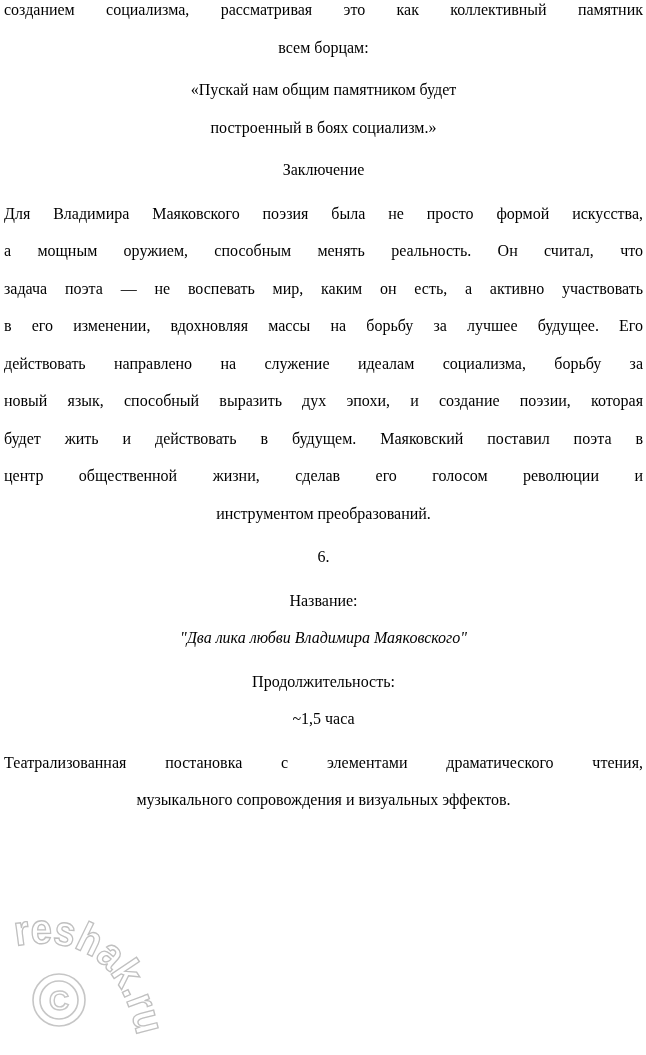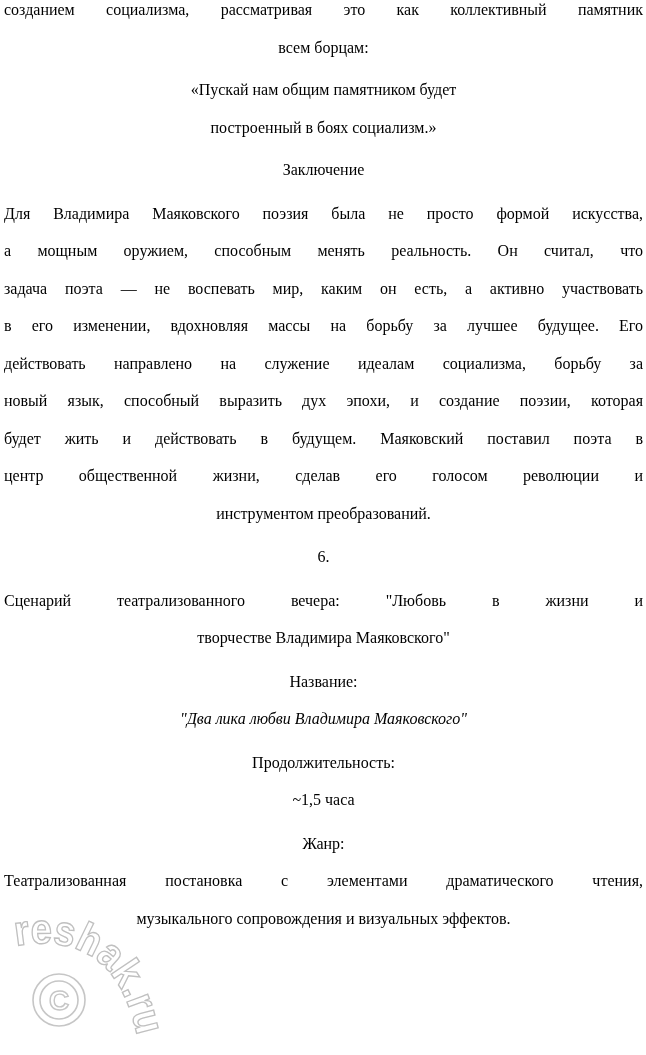--- a/index.html
+++ b/index.html
@@ -84,38 +84,31 @@
       <span class="line j">в его изменении, вдохновляя массы на борьбу за лучшее будущее. Его</span>
       <span class="line j">действовать направлено на служение идеалам социализма, борьбу за</span>
       <span class="line j">новый язык, способный выразить дух эпохи, и создание поэзии, которая</span>
       <span class="line j">будет жить и действовать в будущем. Маяковский поставил поэта в</span>
       <span class="line j">центр общественной жизни, сделав его голосом революции и</span>
       <span class="line">инструментом преобразований.</span>
     </p>
     <p class="b">
       <span class="line">6.</span>
     </p>
-    <p class="b">
-      <span class="line j">Сценарий театрализованного вечера: "Любовь в жизни и</span>
-      <span class="line">творчестве Владимира Маяковского"</span>
-    </p>
     <p class="b m0">
       <span class="line">Название:</span>
     </p>
     <p class="i">
       <span class="line">"Два лика любви Владимира Маяковского"</span>
     </p>
     <p class="b m0">
       <span class="line">Продолжительность:</span>
     </p>
     <p>
       <span class="line">~1,5 часа</span>
-    </p>
-    <p class="b m0">
-      <span class="line">Жанр:</span>
     </p>
     <p class="last">
       <span class="line j">Театрализованная постановка с элементами драматического чтения,</span>
       <span class="line">музыкального сопровождения и визуальных эффектов.</span>
     </p>
   </div>
 
 <svg id="watermark" width="170" height="165" viewBox="0 0 170 165" aria-hidden="true">
   <defs>
     <path id="wmArc" d="M 16 56 Q 118 38 138 152" fill="none"></path>

